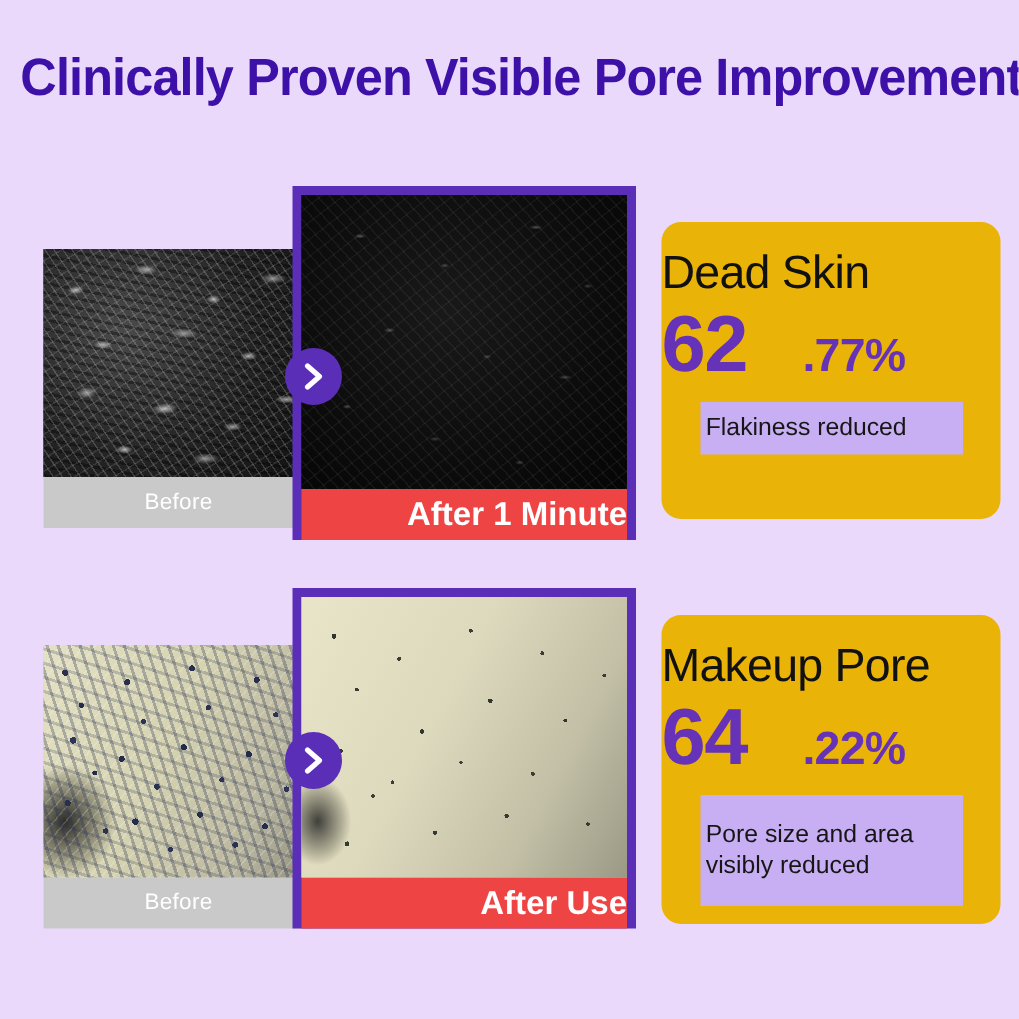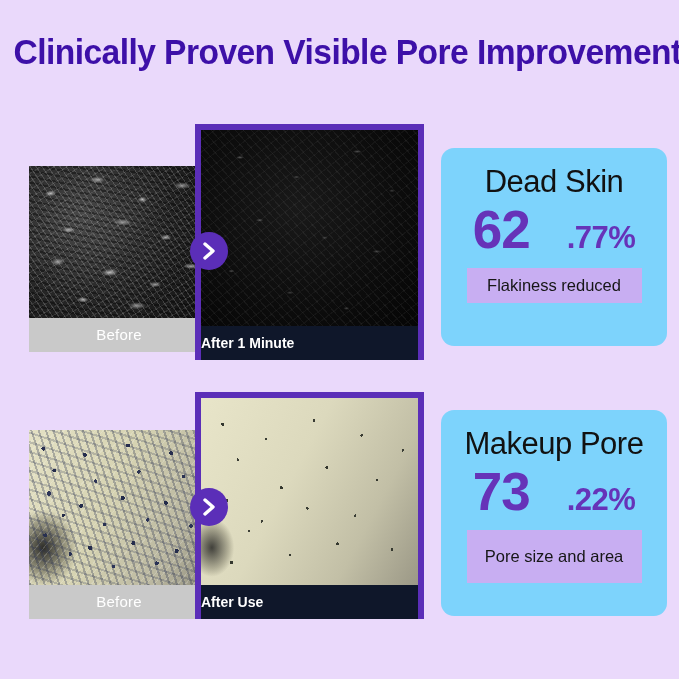--- a/index.html
+++ b/index.html
@@ -86,25 +86,25 @@
     display: block;
     position: relative;
     overflow: hidden;
   }
   .row-2 .after-photo { height: 187px; }
 
   .after-caption {
     width: 217px;
     height: 34px;
     line-height: 34px;
-    text-align: left;
-    font-size: 14px;
+    text-align: right;
+    font-size: 22px;
     font-weight: 700;
     color: #ffffff;
-    background: #0f172a;
+    background: #ef4444;
     font-family: "Liberation Sans Narrow", "Liberation Sans", sans-serif;
   }
 
   
   .arrow-badge {
     position: absolute;
     width: 38px;
     height: 38px;
     border-radius: 50%;
     background: #5b2eb8;
@@ -116,24 +116,24 @@
   }
   .row-1 .arrow-badge { top: 108px; }
   .row-2 .arrow-badge { top: 96px; }
   .arrow-badge svg { display: block; }
 
   
   .stat-card {
     position: absolute;
     left: 441px;
     width: 226px;
-    background: #7dd3fc;
+    background: #eab308;
     border-radius: 13px;
     box-sizing: border-box;
-    text-align: center;
+    text-align: left;
   }
   .card-1 { top: 148px; height: 198px; padding-top: 18px; }
   .card-2 { top: 410px; height: 206px; padding-top: 18px; }
 
   .stat-label {
     font-family: "Liberation Sans Narrow", "Liberation Sans", sans-serif;
     font-size: 31px;
     font-weight: 400;
     color: #111111;
     letter-spacing: -0.5px;
@@ -325,18 +325,19 @@
     <span class="big">62</span><span class="small">.77%</span>
   </div>
   <div class="stat-badge">
     <span class="badge-line">Flakiness reduced</span>
   </div>
 </div>
 
 <div class="stat-card card-2">
   <div class="stat-label">Makeup Pore</div>
   <div class="stat-value">
-    <span class="big">73</span><span class="small">.22%</span>
+    <span class="big">64</span><span class="small">.22%</span>
   </div>
   <div class="stat-badge">
     <span class="badge-line">Pore size and area</span>
+    <span class="badge-line">visibly reduced</span>
   </div>
 </div>
 
 </body></html>

